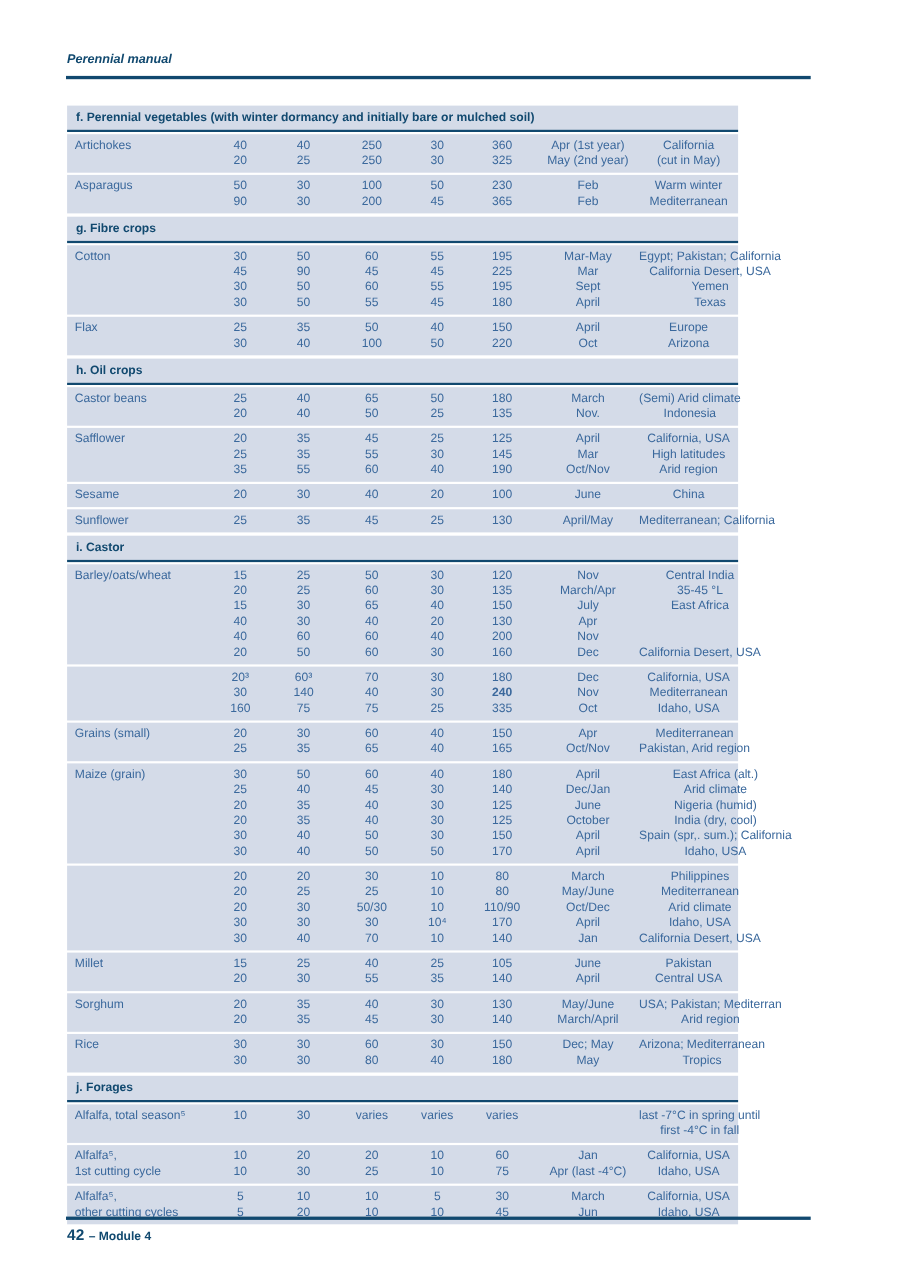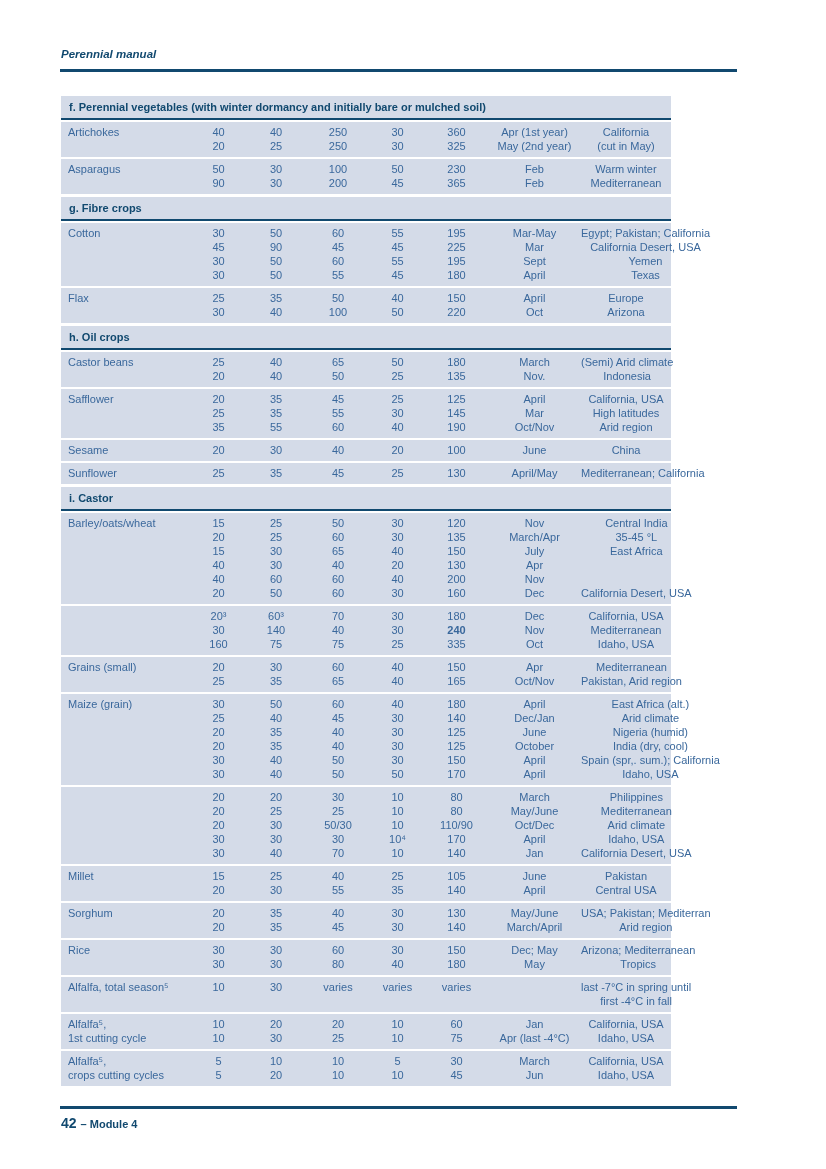--- a/index.html
+++ b/index.html
@@ -449,20 +449,21 @@
         <div class="cell" style="grid-area: 1 / 7;">Dec; May</div>
         <div class="cell" style="grid-area: 1 / 8;">Arizona; Mediterranean</div>
         <div class="cell" style="grid-area: 2 / 2;">30</div>
         <div class="cell" style="grid-area: 2 / 3;">30</div>
         <div class="cell" style="grid-area: 2 / 4;">80</div>
         <div class="cell" style="grid-area: 2 / 5;">40</div>
         <div class="cell" style="grid-area: 2 / 6;">180</div>
         <div class="cell" style="grid-area: 2 / 7;">May</div>
         <div class="cell" style="grid-area: 2 / 8;">Tropics</div>
       </div>
+      <div class="section-header">j. Forages</div>
       <div class="group">
         <div class="cell crop" style="grid-row: 1 / span 2;">
           <div>Alfalfa, total season⁵</div>
         </div>
         <div class="cell" style="grid-area: 1 / 2;">10</div>
         <div class="cell" style="grid-area: 1 / 3;">30</div>
         <div class="cell" style="grid-area: 1 / 4;">varies</div>
         <div class="cell" style="grid-area: 1 / 5;">varies</div>
         <div class="cell" style="grid-area: 1 / 6;">varies</div>
         <div class="cell" style="grid-area: 1 / 7;"></div>
@@ -491,21 +492,21 @@
         <div class="cell" style="grid-area: 2 / 3;">30</div>
         <div class="cell" style="grid-area: 2 / 4;">25</div>
         <div class="cell" style="grid-area: 2 / 5;">10</div>
         <div class="cell" style="grid-area: 2 / 6;">75</div>
         <div class="cell" style="grid-area: 2 / 7;">Apr (last -4°C)</div>
         <div class="cell" style="grid-area: 2 / 8;">Idaho, USA</div>
       </div>
       <div class="group">
         <div class="cell crop" style="grid-row: 1 / span 2;">
           <div>Alfalfa⁵,</div>
-          <div>crops cutting cycles</div>
+          <div>other cutting cycles</div>
         </div>
         <div class="cell" style="grid-area: 1 / 2;">5</div>
         <div class="cell" style="grid-area: 1 / 3;">10</div>
         <div class="cell" style="grid-area: 1 / 4;">10</div>
         <div class="cell" style="grid-area: 1 / 5;">5</div>
         <div class="cell" style="grid-area: 1 / 6;">30</div>
         <div class="cell" style="grid-area: 1 / 7;">March</div>
         <div class="cell" style="grid-area: 1 / 8;">California, USA</div>
         <div class="cell" style="grid-area: 2 / 2;">5</div>
         <div class="cell" style="grid-area: 2 / 3;">20</div>

